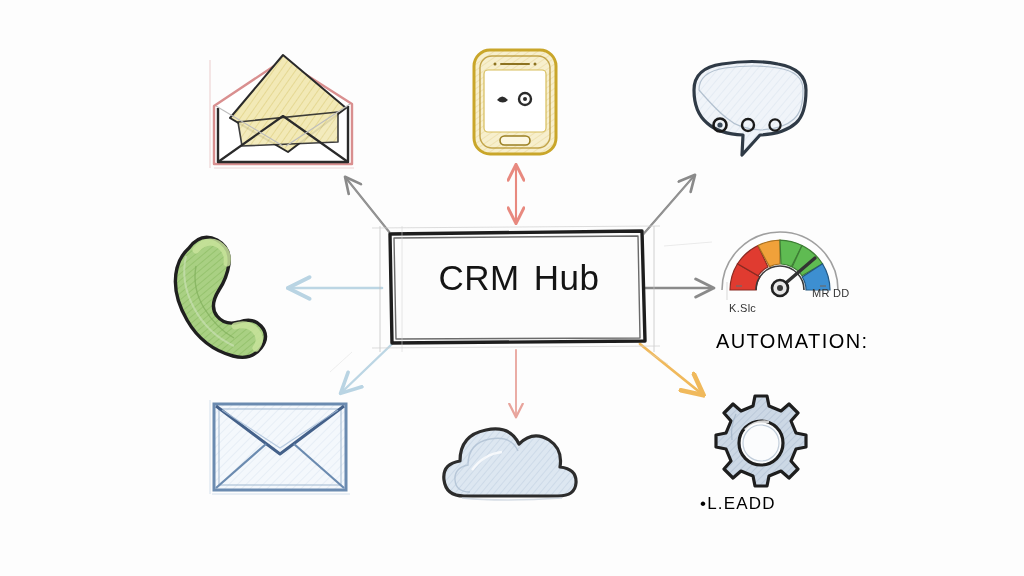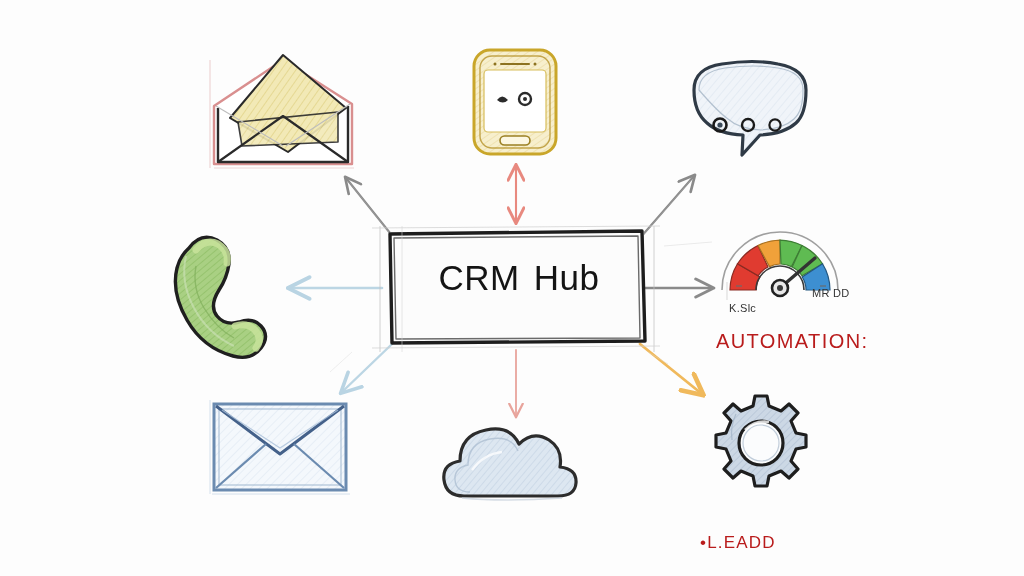--- a/index.html
+++ b/index.html
@@ -34,36 +34,35 @@
     font-weight: 400;
     letter-spacing: 0.5px;
     color: #141414;
     font-family: "Liberation Sans", sans-serif;
     white-space: nowrap;
   }
   .hub-label .hub-crm { font-weight: 400; }
   .hub-label .hub-sub { font-weight: 300; margin-left: 14px; }
   .cap {
     position: absolute;
-    color: #b91c1c;
+    color: #000000;
     font-family: "Liberation Sans", sans-serif;
     white-space: nowrap;
   }
   .cap-automation {
     left: 716px;
     top: 330px;
     font-size: 20px;
     letter-spacing: 1.4px;
   }
   .cap-lead {
     left: 700px;
     top: 494px;
     font-size: 17px;
     letter-spacing: 1.2px;
-    margin-top: 39px;
   }
   .cap-gauge-left {
     left: 729px;
     top: 302px;
     font-size: 11px;
     letter-spacing: 0.3px;
     color: #333;
   }
   .cap-gauge-right {
     left: 812px;

